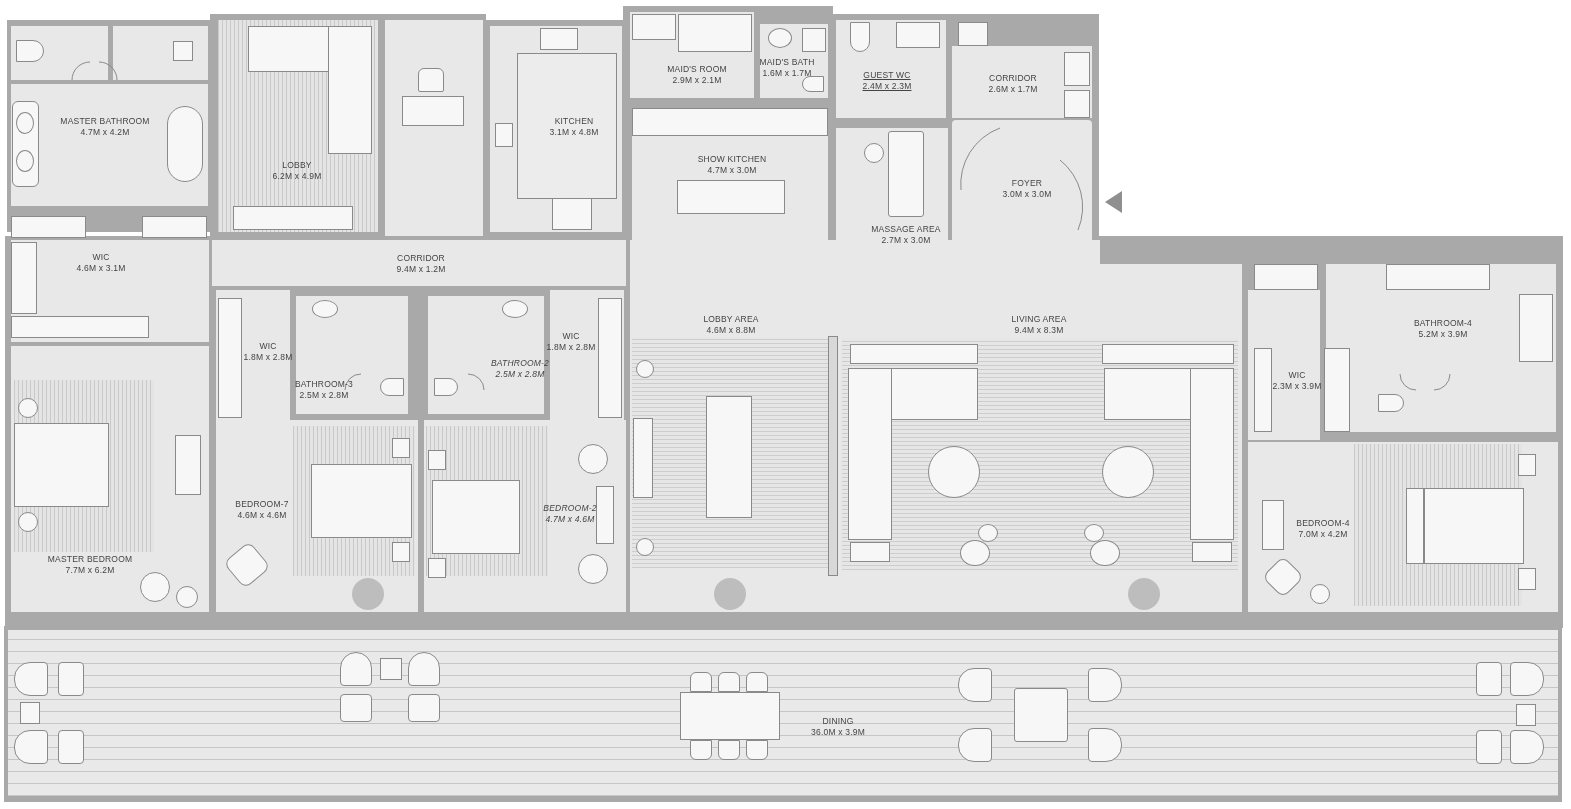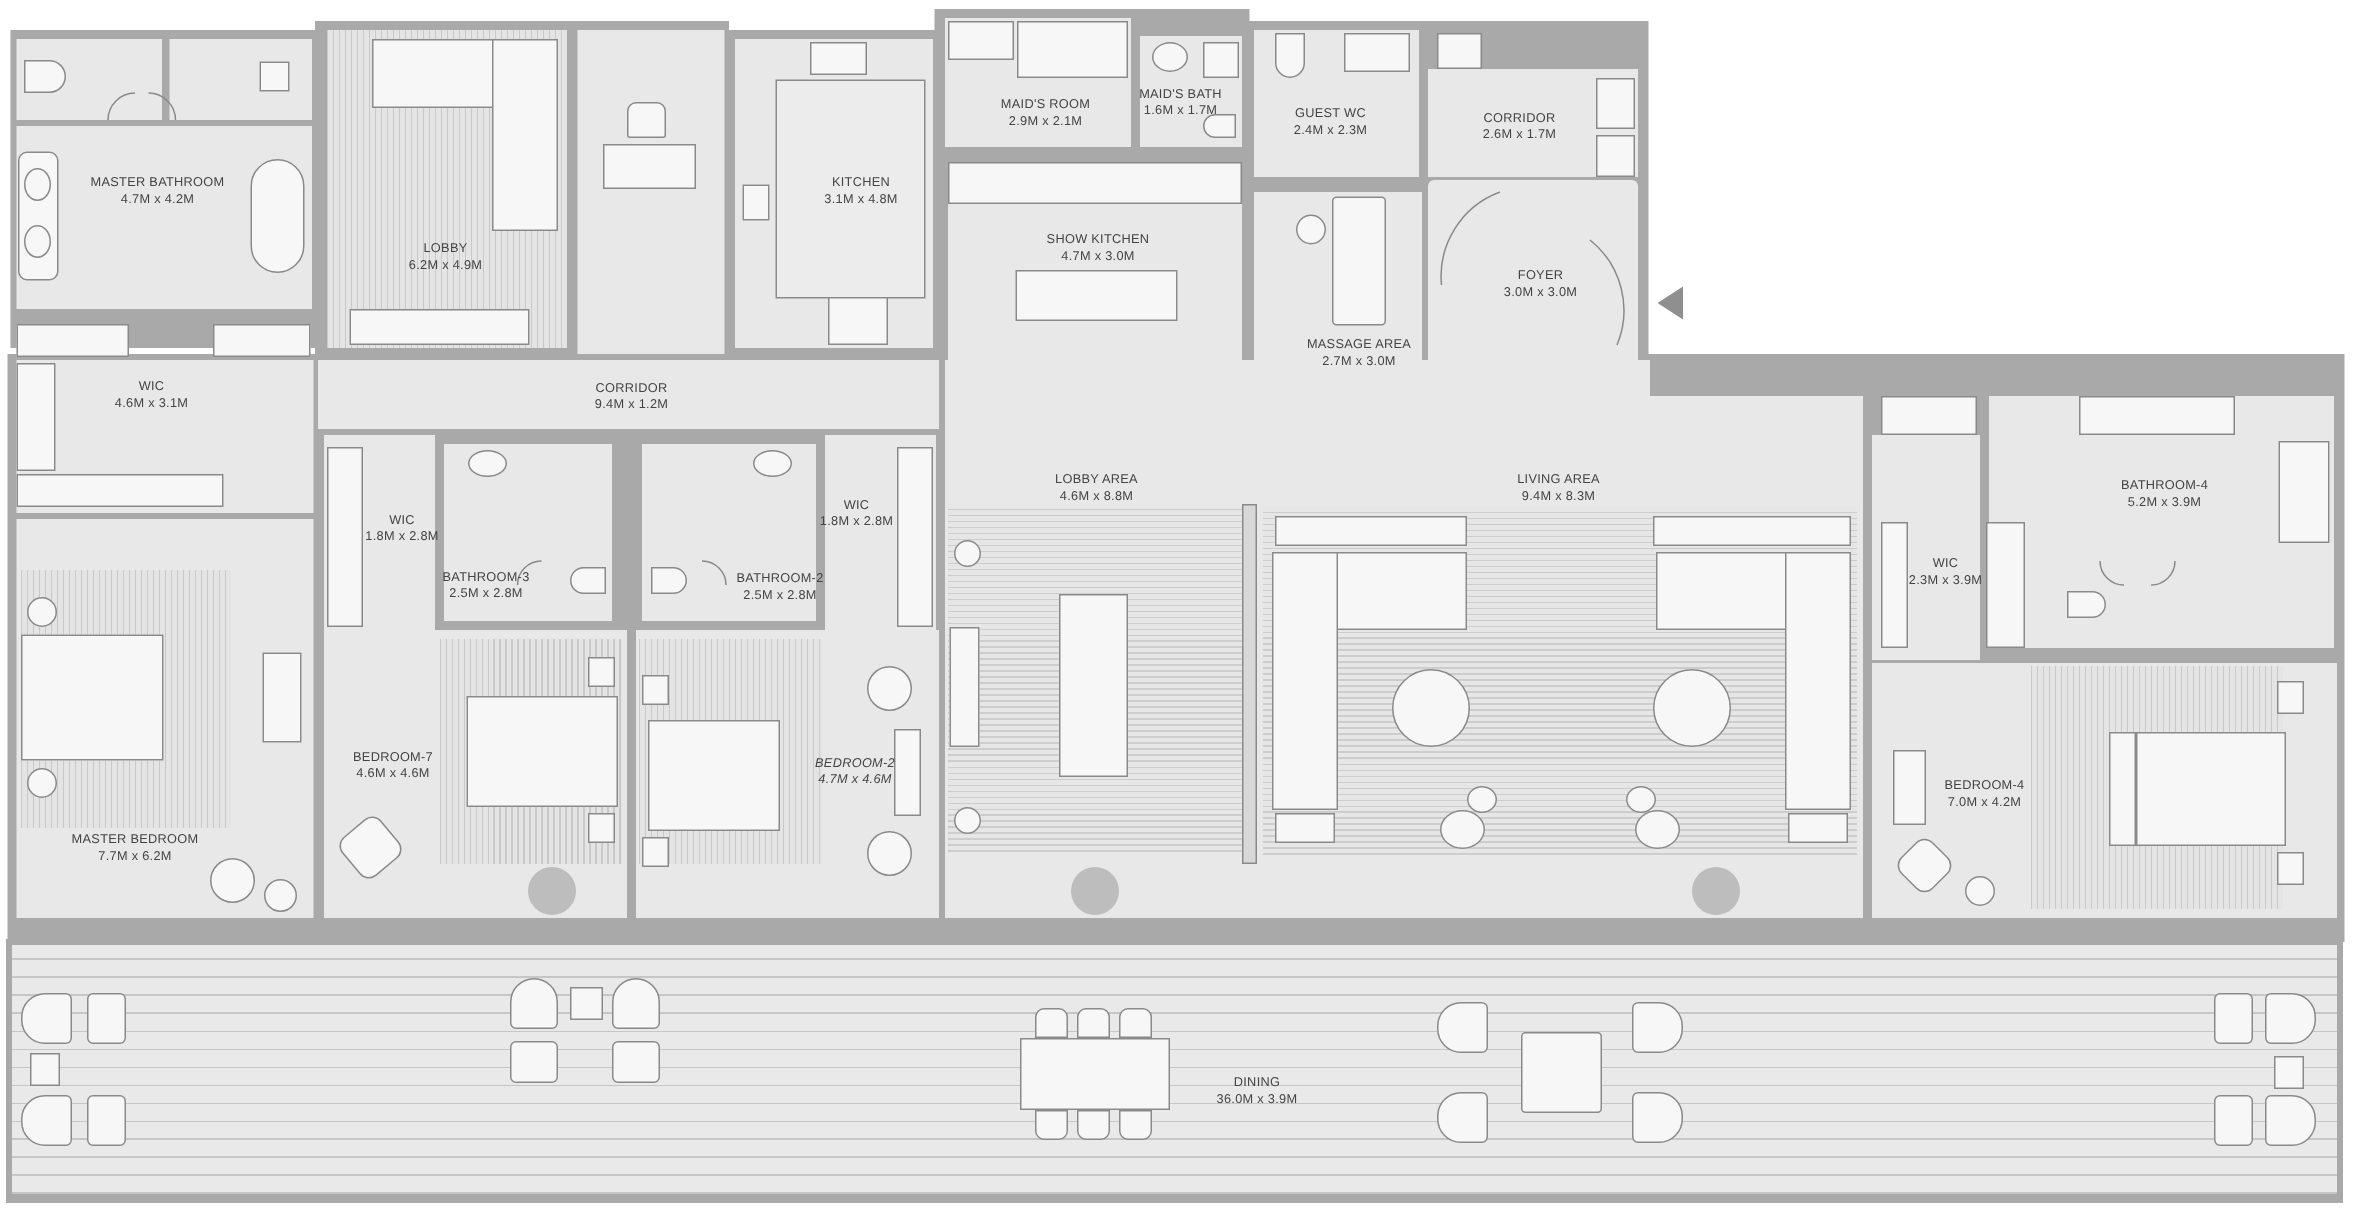--- a/index.html
+++ b/index.html
@@ -228,21 +228,21 @@
       <span>3.1M x 4.8M</span>
     </div>
   <div class="label" style="left:697px;top:64px;">
       <span>MAID'S ROOM</span>
       <span>2.9M x 2.1M</span>
     </div>
   <div class="label" style="left:787px;top:57px;">
       <span>MAID'S BATH</span>
       <span>1.6M x 1.7M</span>
     </div>
-  <div class="label" style="left:887px;top:70px;">
+  <div class="label" style="left:887px;top:70px;text-decoration:underline;">
       <span>GUEST WC</span>
       <span>2.4M x 2.3M</span>
     </div>
   <div class="label" style="left:1013px;top:73px;">
       <span>CORRIDOR</span>
       <span>2.6M x 1.7M</span>
     </div>
   <div class="label" style="left:732px;top:154px;">
       <span>SHOW KITCHEN</span>
       <span>4.7M x 3.0M</span>
@@ -264,21 +264,21 @@
       <span>9.4M x 1.2M</span>
     </div>
   <div class="label" style="left:268px;top:341px;">
       <span>WIC</span>
       <span>1.8M x 2.8M</span>
     </div>
   <div class="label" style="left:324px;top:379px;">
       <span>BATHROOM-3</span>
       <span>2.5M x 2.8M</span>
     </div>
-  <div class="label" style="left:520px;top:380px;">
+  <div class="label" style="left:520px;top:358px;font-style:italic;">
       <span>BATHROOM-2</span>
       <span>2.5M x 2.8M</span>
     </div>
   <div class="label" style="left:571px;top:331px;">
       <span>WIC</span>
       <span>1.8M x 2.8M</span>
     </div>
   <div class="label" style="left:731px;top:314px;">
       <span>LOBBY AREA</span>
       <span>4.6M x 8.8M</span>

